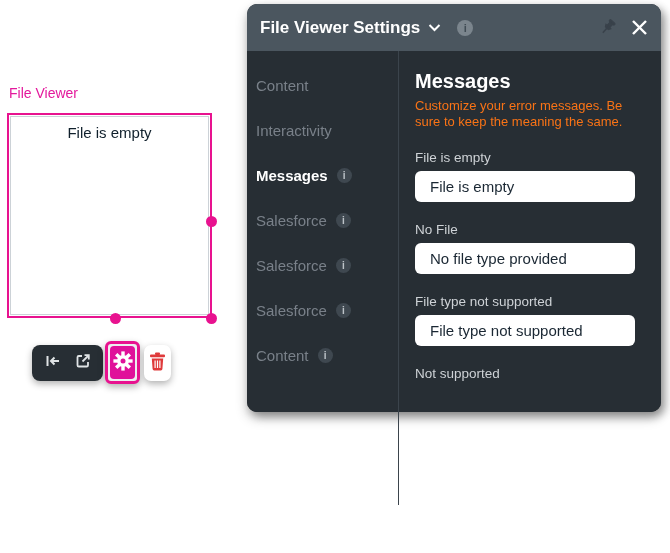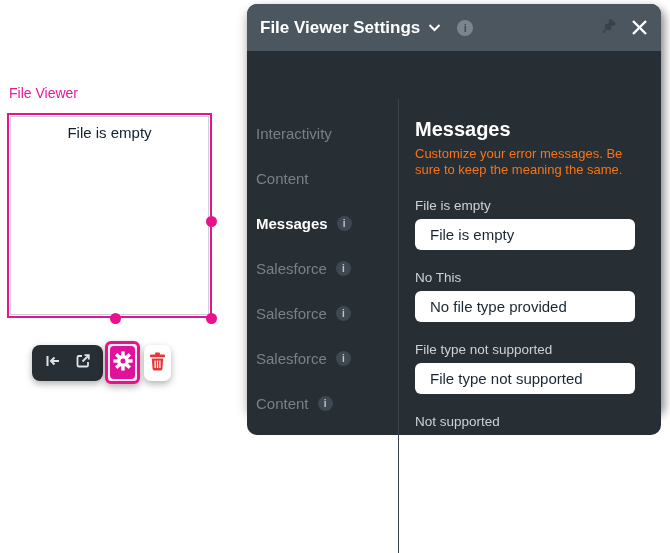--- a/index.html
+++ b/index.html
@@ -46,21 +46,21 @@
   .trash-btn {
     position:absolute; left:144px; top:345px; width:27px; height:36px;
     background:#fff; border-radius:7px; display:flex; align-items:center;
     justify-content:center; box-shadow:0 3px 7px rgba(0,0,0,.3);
   }
   
   .panel {
     position:absolute; left:247px; top:4px; width:414px; height:408px;
     border-radius:10px;
     box-shadow:4px 4px 8px rgba(0,0,0,.32), 0 6px 12px rgba(0,0,0,.25);
-    background:#272e34; display:flex; flex-direction:column;gap:48px;
+    background:#272e34; display:flex; flex-direction:column;
   }
   .panel-header {
     height:47px; flex:0 0 47px; background:#4b565f; border-radius:10px 10px 0 0;
     display:flex; align-items:center; padding:0 13px;
   }
   .panel-title { color:#fff; font-size:17px; font-weight:bold; }
   .chev { margin-left:8px; display:flex; cursor:pointer; }
   .info-badge {
     width:16px; height:16px; border-radius:50%; background:#7b858d;
     color:#414c55; font-size:11px; font-weight:bold; line-height:16px;
@@ -192,24 +192,24 @@
         <line x1="15" y1="2" x2="2" y2="15" stroke="#ffffff" stroke-width="2.4"></line>
       </svg>
     </span>
   </div>
 
   <div class="panel-body">
     <div class="v-divider"></div>
 
     <div class="sidebar">
       <div class="side-item">
+        <span class="side-label">Content</span>
+      </div>
+      <div class="side-item">
         <span class="side-label">Interactivity</span>
-      </div>
-      <div class="side-item">
-        <span class="side-label">Content</span>
       </div>
       <div class="side-item active">
         <span class="side-label">Messages</span>
         <span class="side-info">i</span>
       </div>
       <div class="side-item">
         <span class="side-label">Salesforce</span>
         <span class="side-info">i</span>
       </div>
       <div class="side-item">
@@ -229,21 +229,21 @@
     <div class="content">
       <h1>Messages</h1>
       <div class="desc">Customize your error messages. Be sure to keep the meaning the same.</div>
 
       <div class="field">
         <div class="field-label">File is empty</div>
         <input type="text" value="File is empty" style="">
       </div>
 
       <div class="field">
-        <div class="field-label">No This</div>
+        <div class="field-label">No File</div>
         <input type="text" value="No file type provided" style="">
       </div>
 
       <div class="field">
         <div class="field-label">File type not supported</div>
         <input type="text" value="File type not supported" style="">
       </div>
 
       <div class="field">
         <div class="field-label">Not supported</div>

